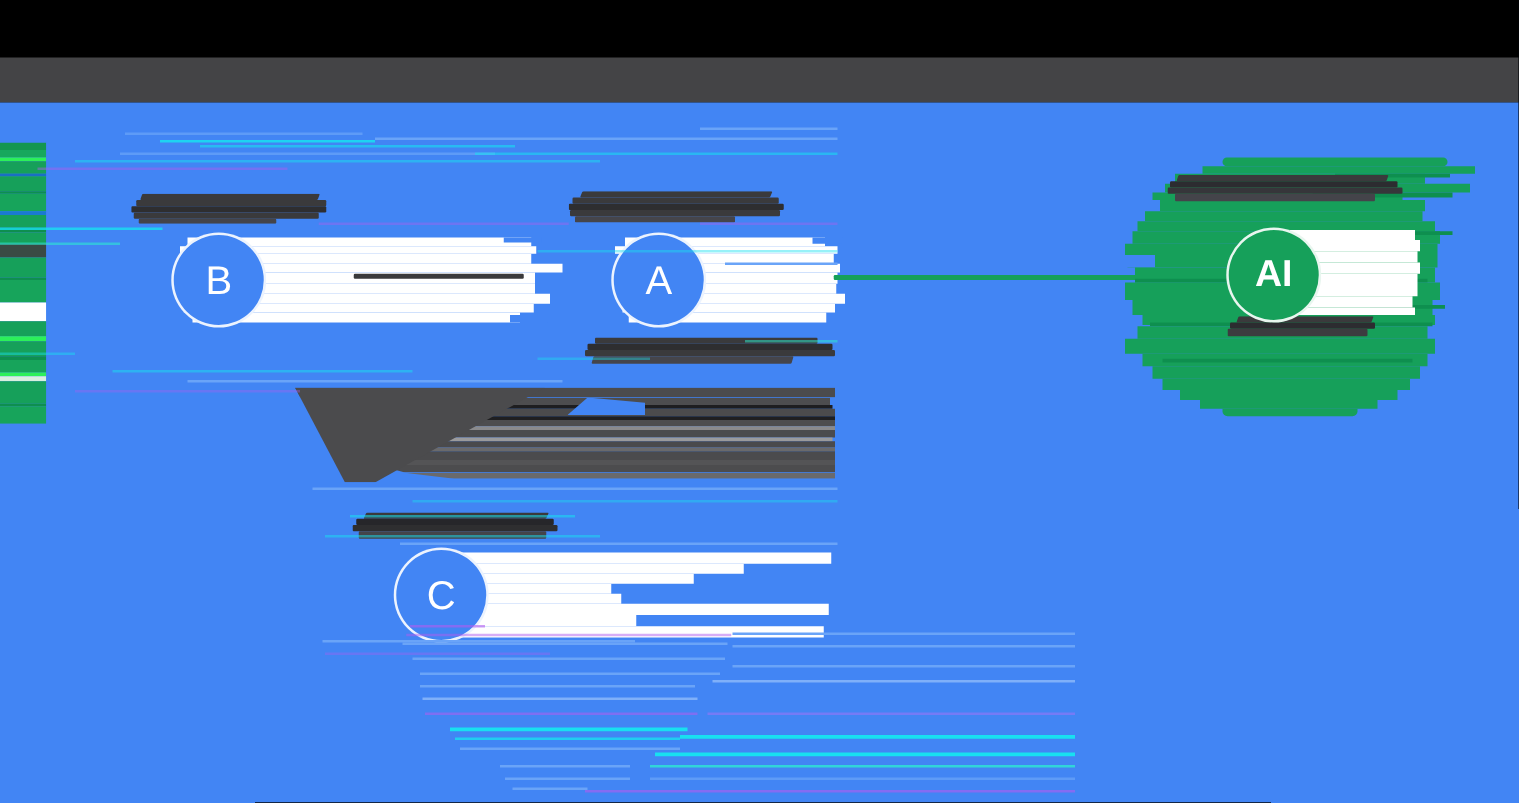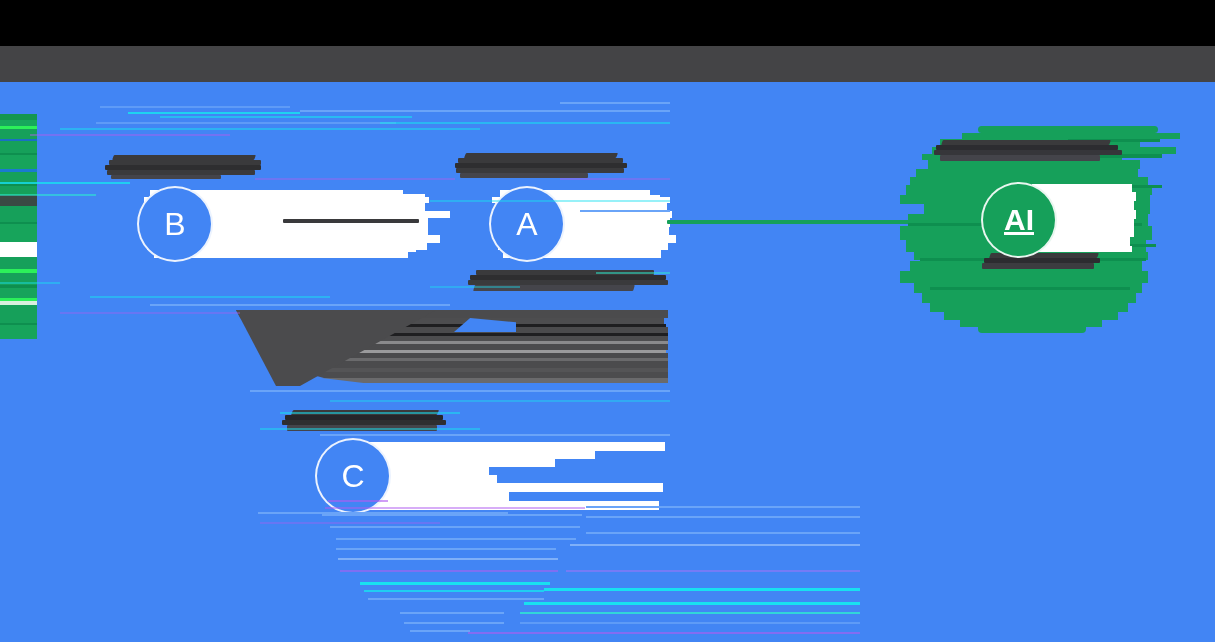--- a/index.html
+++ b/index.html
@@ -271,21 +271,21 @@
       <div class="slice g" style="left:44px;top:216px;width:174px;height:8px;"></div>
       <div class="slice g" style="left:60px;top:224px;width:142px;height:7px;"></div>
       <div class="slice g" style="left:78px;top:231px;width:108px;height:6px;border-radius:0 0 4px 4px;"></div>
 
       <div class="blob" style="left:82px;top:157px;width:120px;height:18px;">
         <i style="top:0px;left:8px;width:108px;height:5px;transform:skewX(-20deg);"></i>
         <i style="top:5px;left:2px;width:116px;height:5px;background:#2c2c30;"></i>
         <i style="top:10px;left:0px;width:112px;height:6px;background:#3c3c40;"></i>
       </div>
 
-      <div class="badge green ai" style="left:81px;top:86px;width:76px;height:76px;text-decoration:underline;">
+      <div class="badge green ai" style="left:81px;top:86px;width:76px;height:76px;">
         <span>AI</span>
       </div>
     </div>
 
     <div>
       <div class="sl" style="left:100px;top:24px;width:190px;background:#5e9bf7;"></div>
       <div class="sl" style="left:128px;top:30px;width:172px;background:#18e0f0;opacity:.85;"></div>
       <div class="sl" style="left:160px;top:34px;width:252px;background:#18e0f0;opacity:.6;"></div>
       <div class="sl" style="left:96px;top:40px;width:300px;background:#5e9bf7;"></div>
       <div class="sl" style="left:60px;top:46px;width:420px;background:#18e0f0;opacity:.5;"></div>

